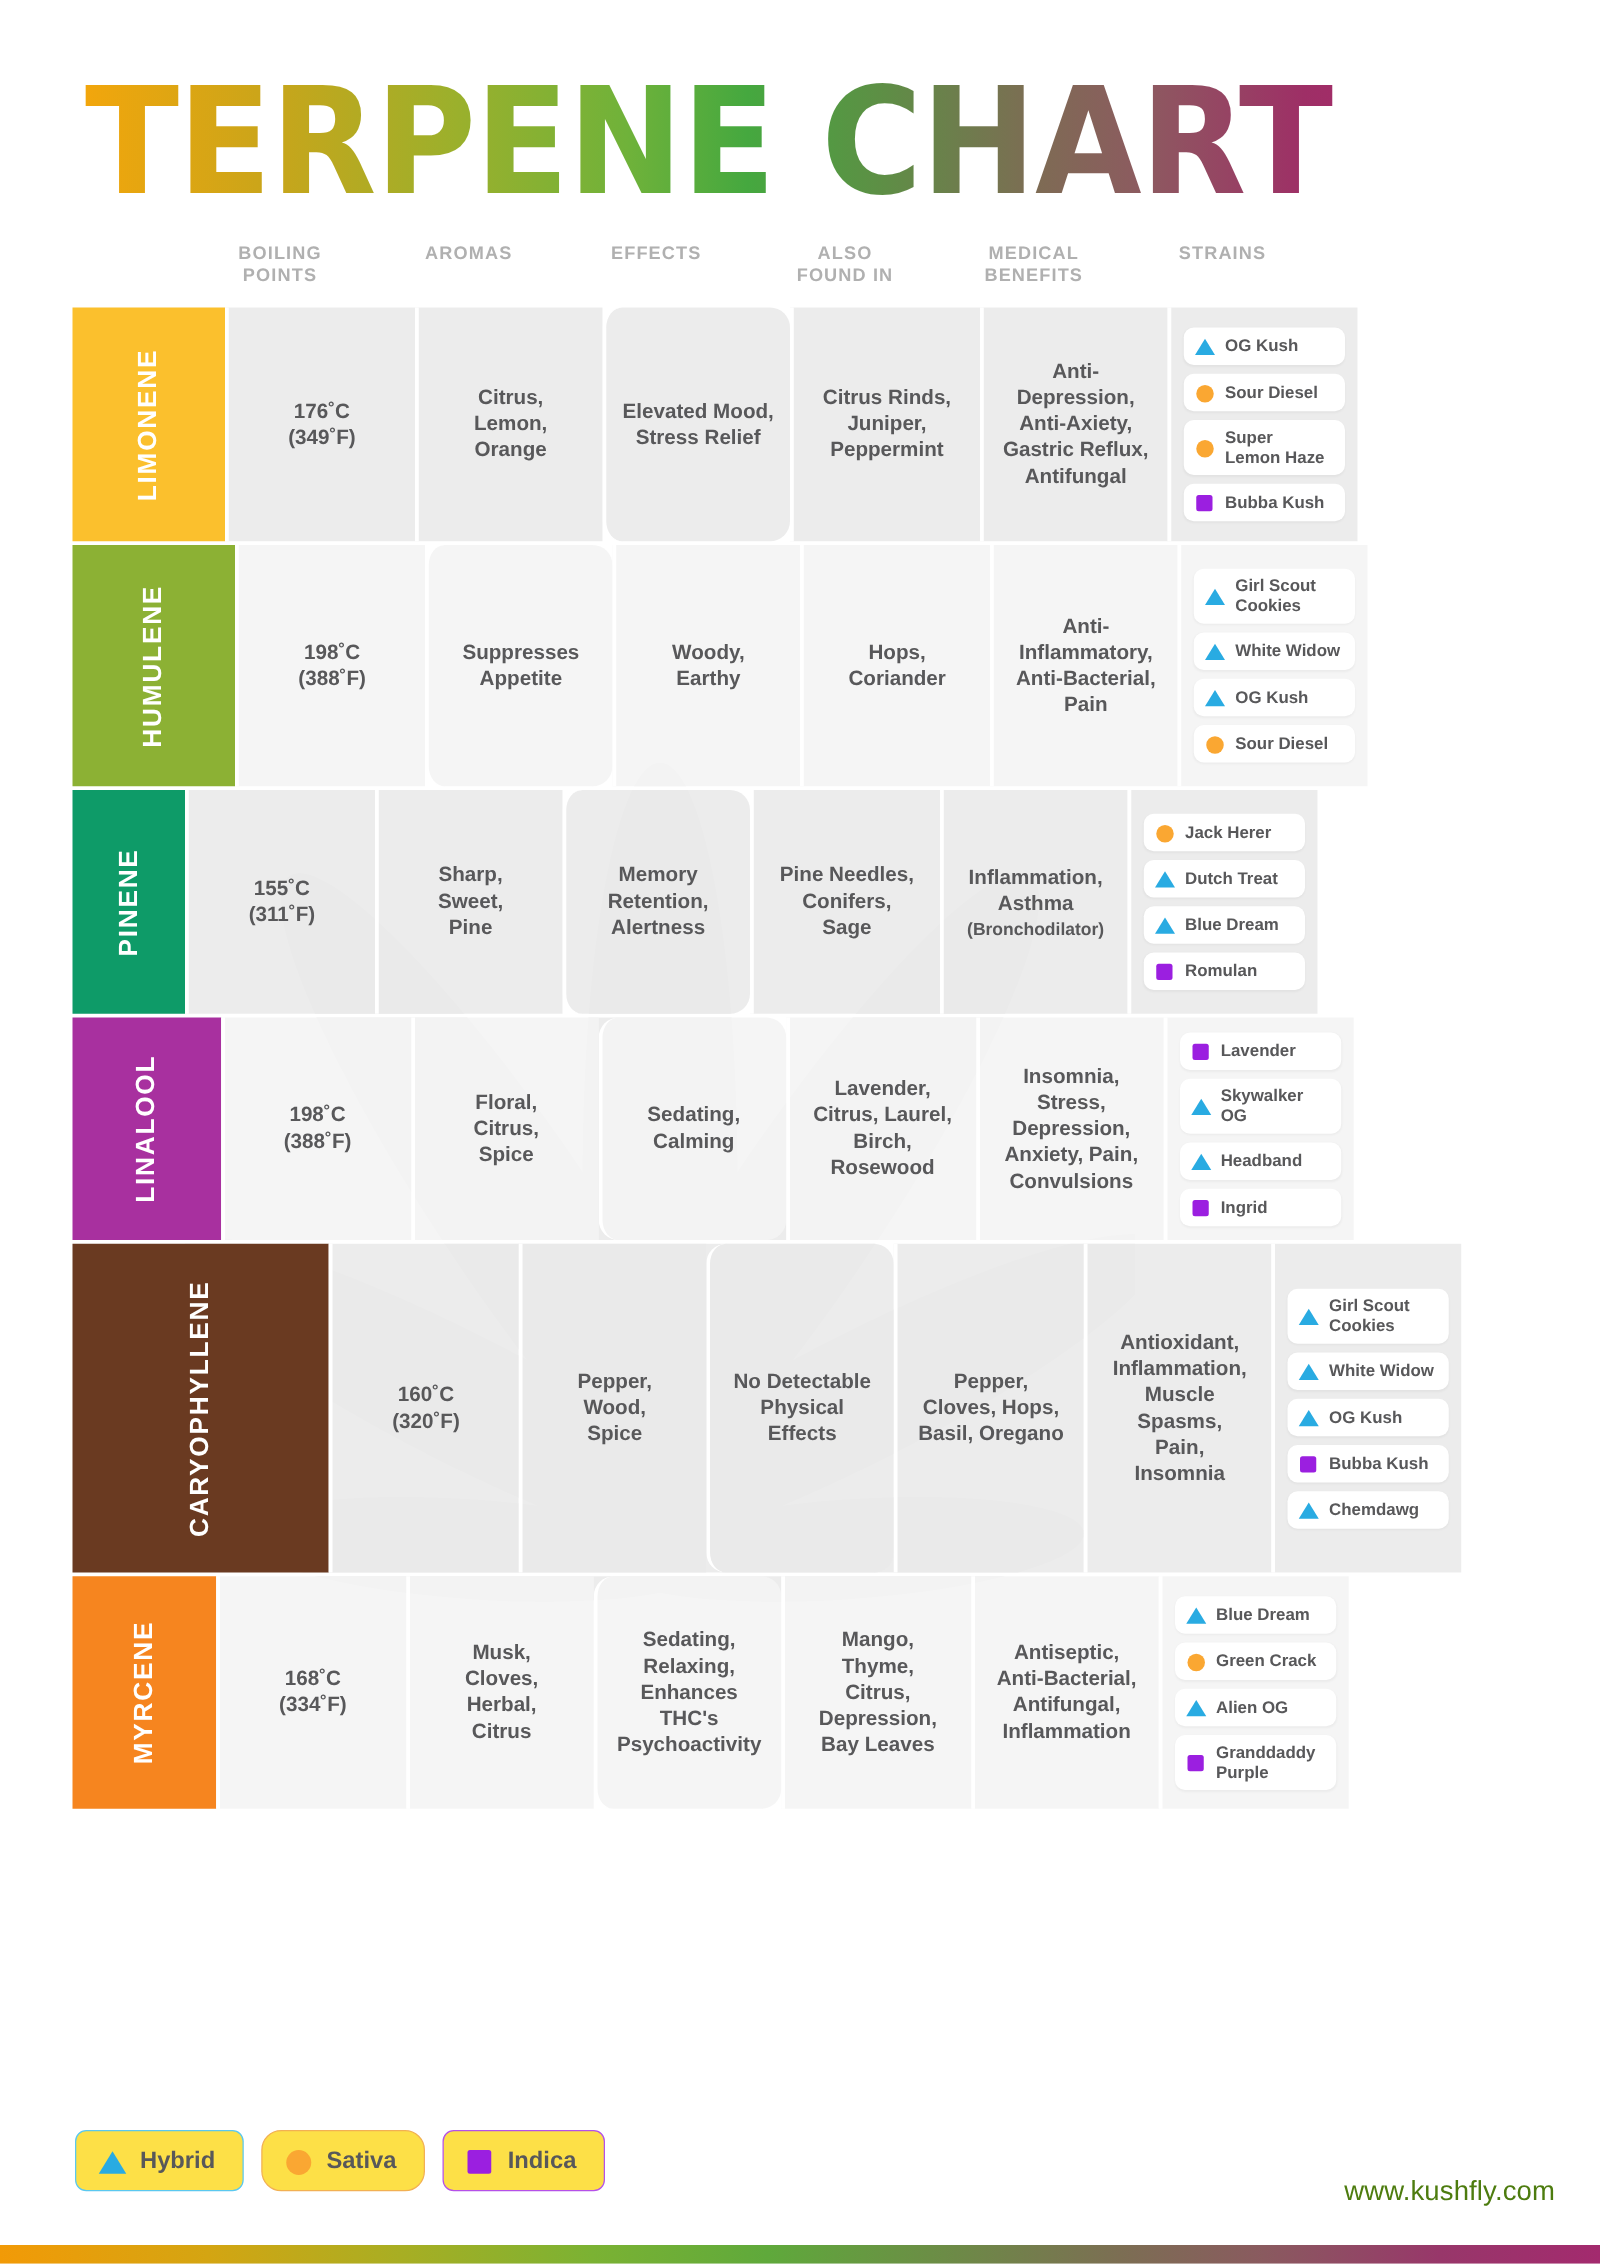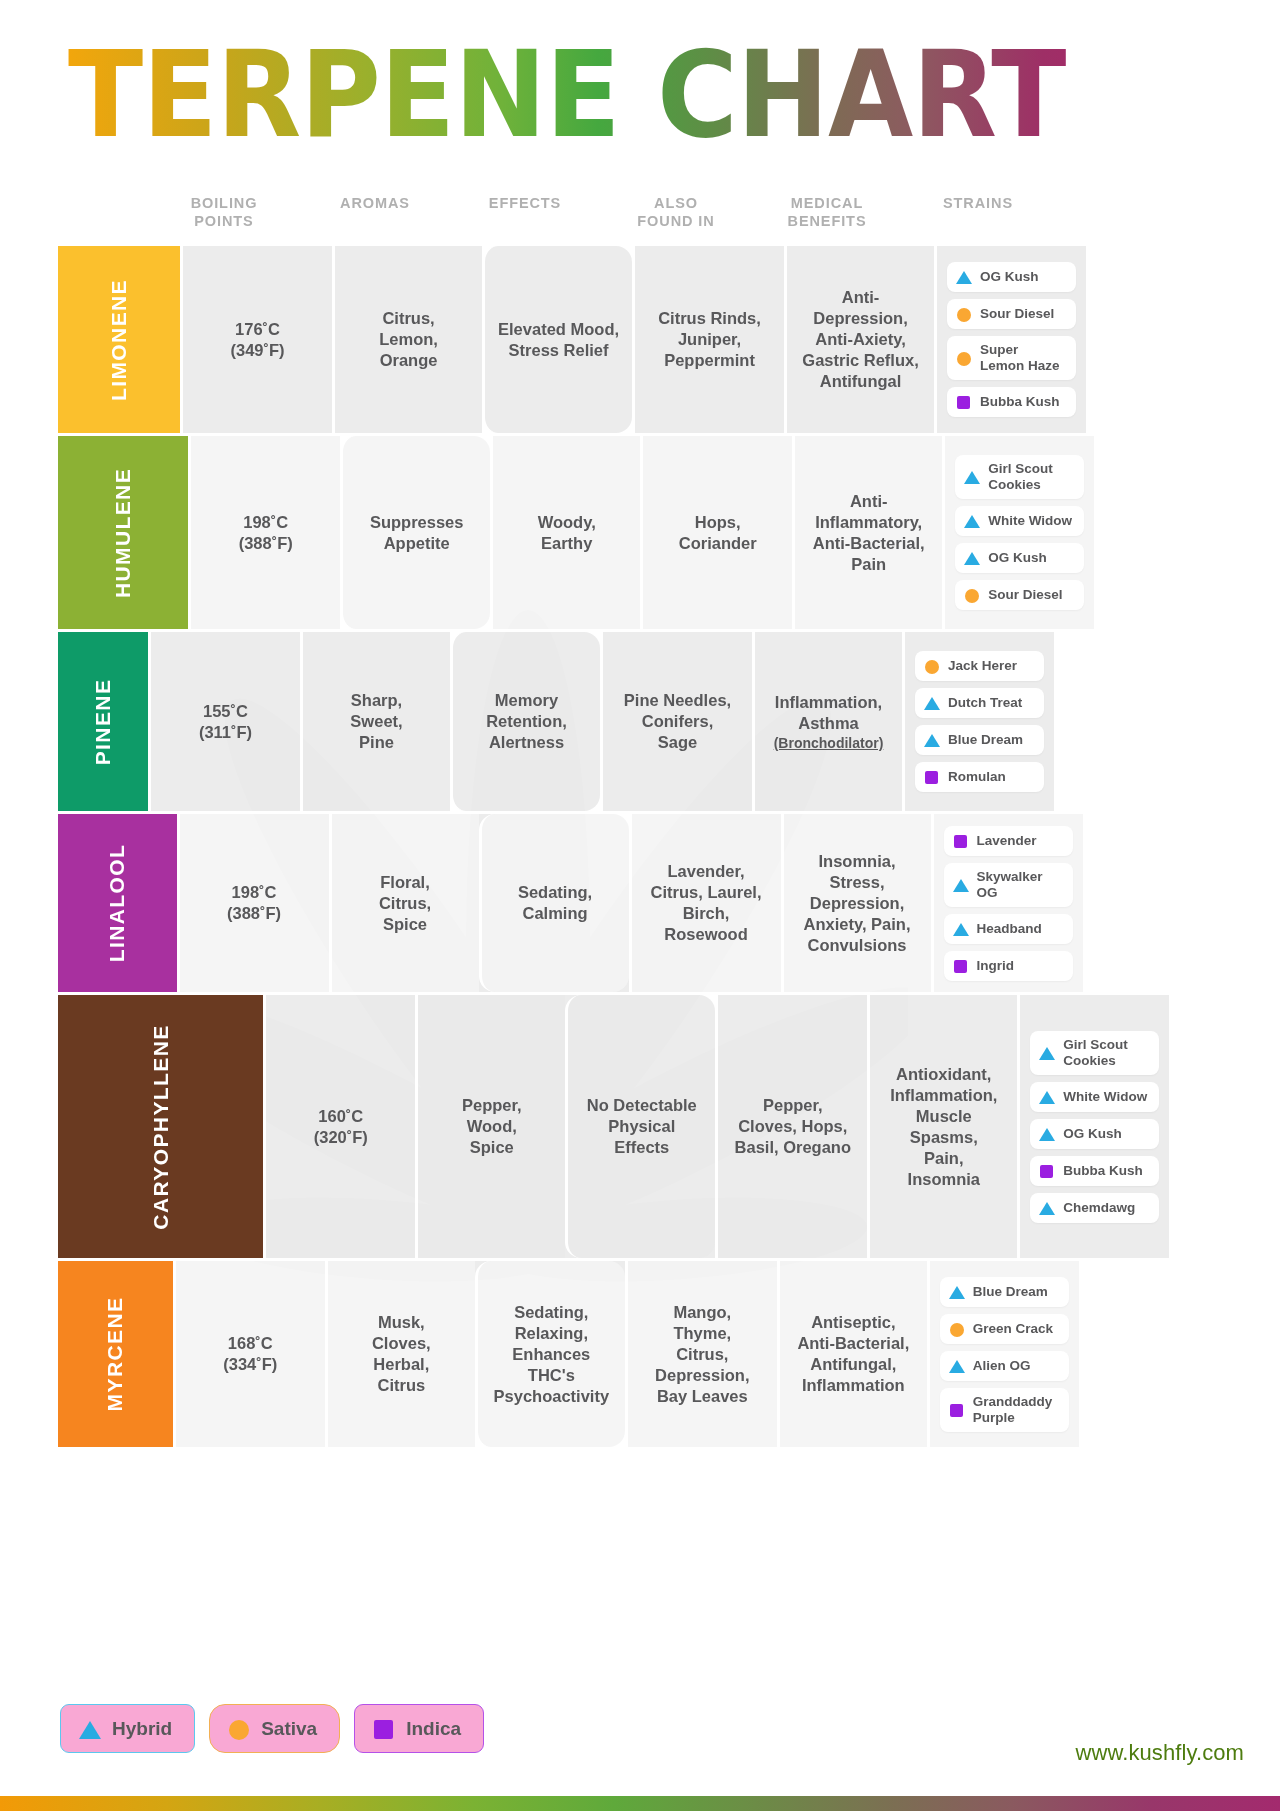--- a/index.html
+++ b/index.html
@@ -16,21 +16,21 @@
     position: relative;
     width: 1280px;
     height: 1811px;
     background: #ffffff;
   }
 
   
   #title-wrap {
     position: absolute;
     left: 68px;
-    top: 33px;
+    top: 52px;
     width: 1000px;
     height: 108px;
   }
   #chart-title {
     font-family: "DejaVu Sans", sans-serif;
     font-size: 104px;
     font-weight: 700;
     letter-spacing: -1px;
     line-height: 108px;
     white-space: nowrap;
@@ -131,21 +131,20 @@
     white-space: pre-line;
   }
   .cell.shade-a { background: rgba(233,233,233,0.88); }
   .cell.shade-b { background: rgba(244,244,244,0.88); }
 
   .cell .sub {
     display: block;
     font-size: 14px;
     font-weight: 700;
     line-height: 18px;
-    text-decoration: underline;
   }
 
   .c-bp     { flex-basis: 152px; }
   .c-aroma  { flex-basis: 150px; }
   .c-effect { flex-basis: 150px; border-radius: 16px; }
   .c-also   { flex-basis: 152px; }
   .c-med    { flex-basis: 150px; }
   .c-strain { flex-basis: 152px; align-items: center; }
 
   .strain-list {
@@ -204,21 +203,21 @@
     position: absolute;
     left: 60px;
     top: 1704px;
     display: flex;
     gap: 14px;
   }
   .legend-item {
     display: flex;
     align-items: center;
     gap: 11px;
-    background: #f9a8d4;
+    background: #fde047;
     border: 1.5px solid #ccc;
     border-radius: 9px;
     padding: 11px 22px 11px 18px;
     height: 49px;
   }
   .legend-item .label {
     font-size: 19px;
     font-weight: 700;
     color: #58585A;
   }

